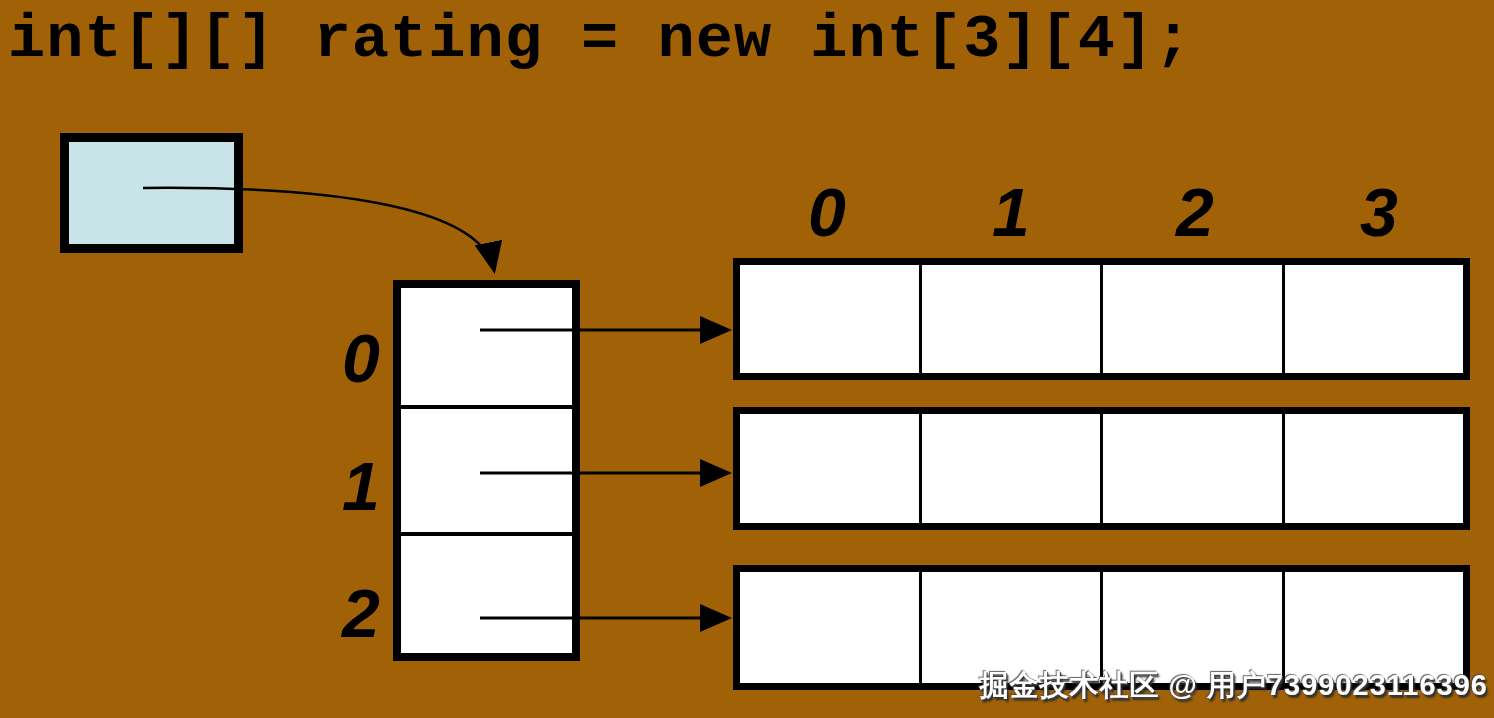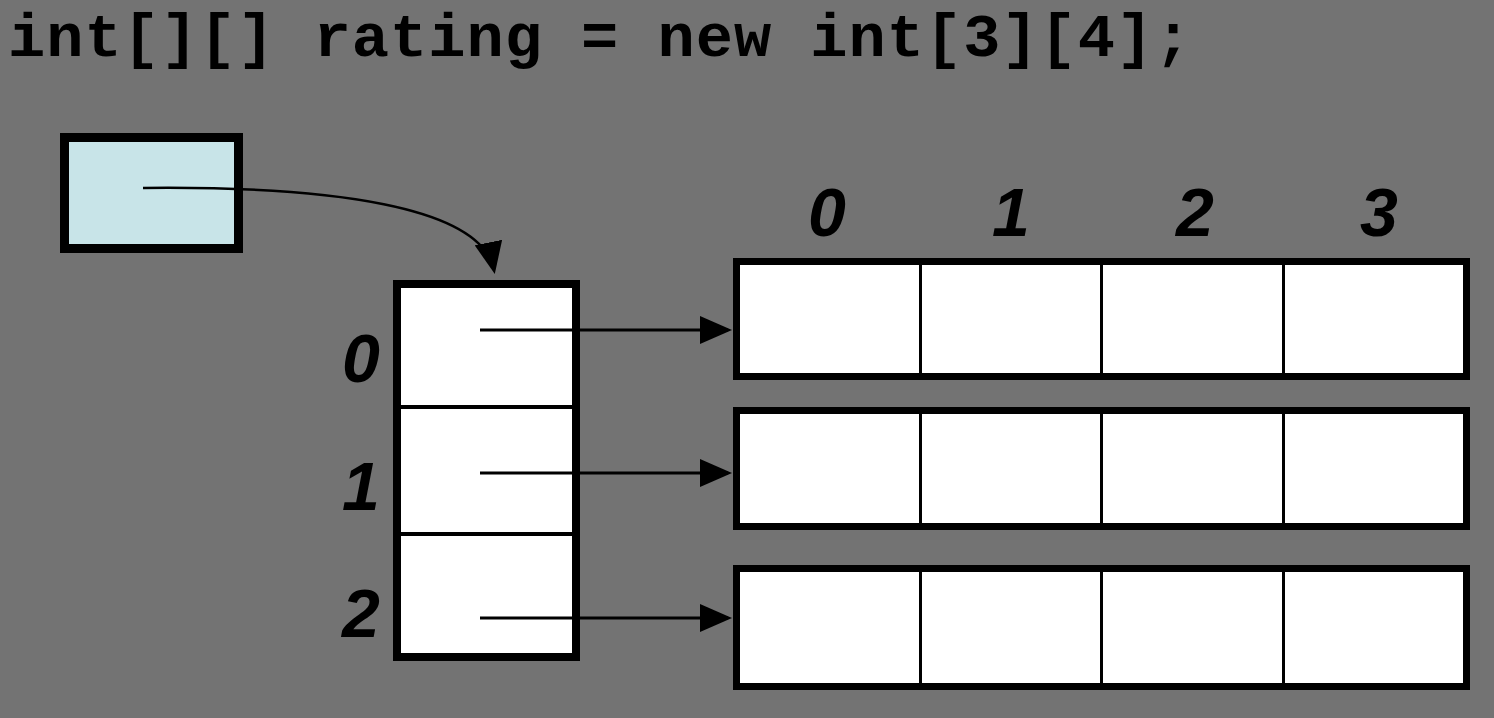--- a/index.html
+++ b/index.html
@@ -1,17 +1,17 @@
 <!DOCTYPE html>
 <html style="--ref-fill: #c8e4e8;"><head>
 <meta charset="utf-8">
 <style>
   html,body{margin:0;padding:0;background:#ffffff;}
   .stage{
-    position:relative;width:1494px;height:718px;background:#737373;
+    position:relative;width:1494px;height:718px;background:#a16207;
     overflow:hidden;font-family:"Liberation Sans",sans-serif;color:#000;
   }
   .code-title{
     position:absolute;left:8px;top:4px;
     font-family:"Liberation Mono","DejaVu Sans Mono",monospace;
     font-weight:700;font-size:62px;letter-spacing:1px;white-space:pre;color:#000;
   }
   .ref-box{
     position:absolute;left:60px;top:133px;width:183px;height:120px;
     box-sizing:border-box;border:9px solid #000;
@@ -102,14 +102,15 @@
       <marker id="ah" markerUnits="userSpaceOnUse" markerWidth="32" markerHeight="28" refX="28" refY="14" orient="auto">
         <path d="M0,0 L32,14 L0,28 Z" fill="#000"></path>
       </marker>
     </defs>
     <path d="M143,188 C330,186 481,206 494,270" fill="none" stroke="#000" stroke-width="2.5" marker-end="url(#ah)"></path>
     <path d="M480,330 L728,330" fill="none" stroke="#000" stroke-width="3" marker-end="url(#ah)"></path>
     <path d="M480,473 L728,473" fill="none" stroke="#000" stroke-width="3" marker-end="url(#ah)"></path>
     <path d="M480,618 L728,618" fill="none" stroke="#000" stroke-width="3" marker-end="url(#ah)"></path>
   </svg>
 
+  <div class="watermark">掘金技术社区 @ 用户7399023116396</div>
 
 </div>
 
 </body></html>

